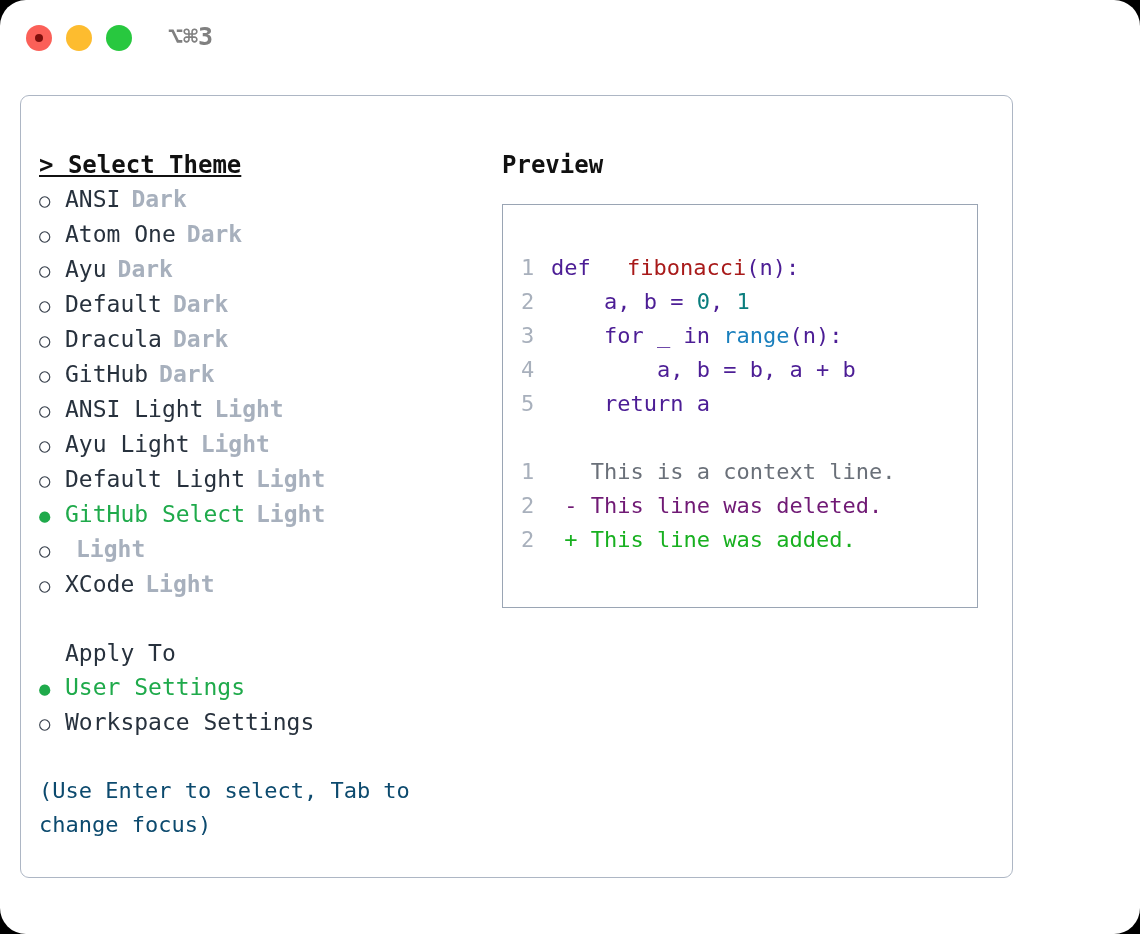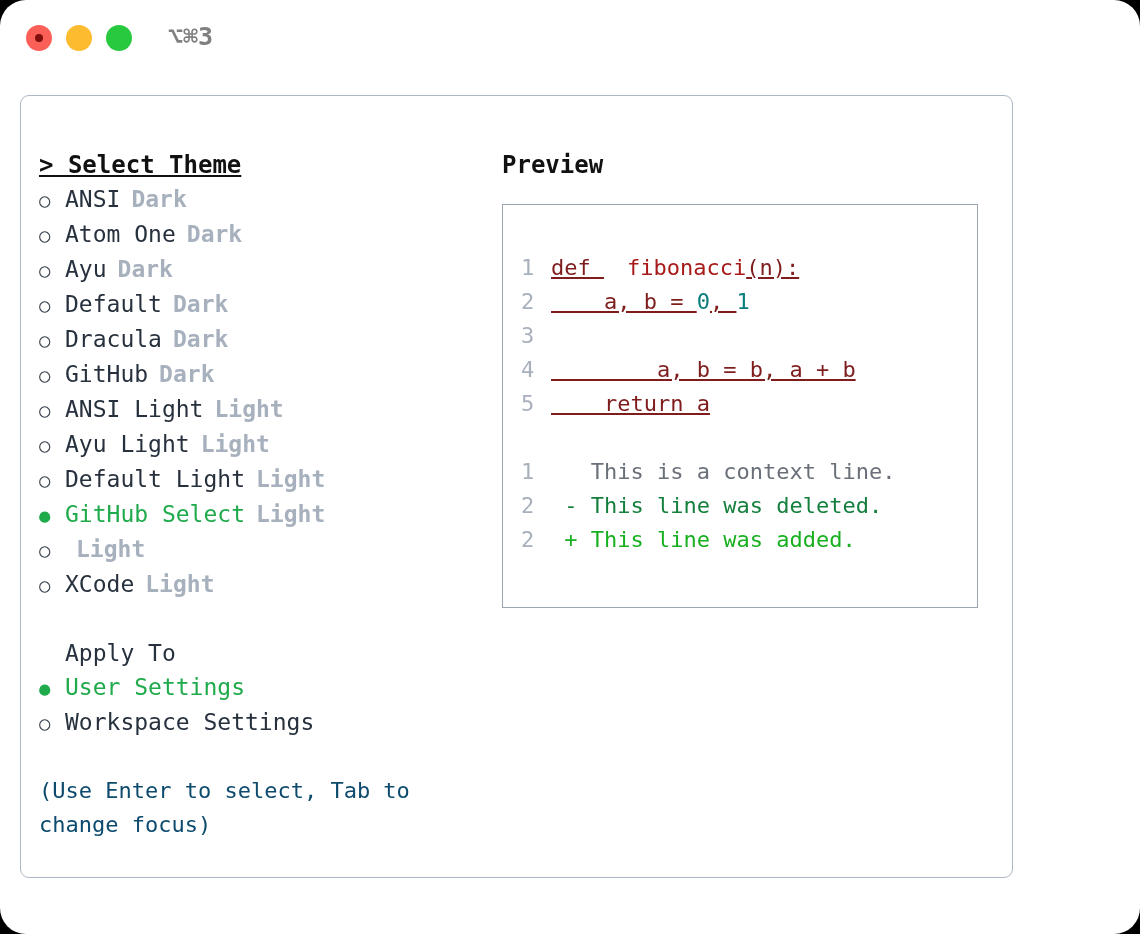--- a/index.html
+++ b/index.html
@@ -173,26 +173,26 @@
   }
   .ln {
     display: inline-block;
     width: 30px;
     flex: 0 0 30px;
     color: #a8b0bc;
     text-align: left;
   }
   .ln.gutter-diff { color: #a8b0bc; }
   .code-body { white-space: pre; }
-  .tok-plain { color: #7f1d1d; text-decoration: underline; }
+  .tok-plain { color: #4c1d95; }
   .tok-fn    { color: #a81a1a; margin-left: 23px; }
   .tok-num   { color: #0a7d7d; }
   .tok-call  { color: #1a7fbd; }
   .diff-ctx  { color: #6a7079; }
-  .diff-del  { color: #15803d; }
+  .diff-del  { color: #701a75; }
   .diff-add  { color: #18b020; }
   .code-gap { height: 34px; }
 </style>
 </head>
 <body>
 
 <div class="window">
 
   <div class="titlebar">
     <div class="traffic">
@@ -233,21 +233,21 @@
 
         <div class="hint">(Use Enter to select, Tab to change focus)</div>
       </div>
 
       <div class="right">
         <div class="preview-title">Preview</div>
         <div class="preview-box">
           <div id="code-block">
               <div class="code-line"><span class="ln">1</span><span class="code-body"><span class="tok-plain">def </span><span class="tok-fn">fibonacci</span><span class="tok-plain">(n):</span></span></div>
               <div class="code-line"><span class="ln">2</span><span class="code-body"><span class="tok-plain">    a, b = </span><span class="tok-num">0</span><span class="tok-plain">, </span><span class="tok-num">1</span></span></div>
-              <div class="code-line"><span class="ln">3</span></div>
+              <div class="code-line"><span class="ln">3</span><span class="code-body"><span class="tok-plain">    for _ in </span><span class="tok-call">range</span><span class="tok-plain">(n):</span></span></div>
               <div class="code-line"><span class="ln">4</span><span class="code-body"><span class="tok-plain">        a, b = b, a + b</span></span></div>
               <div class="code-line"><span class="ln">5</span><span class="code-body"><span class="tok-plain">    return a</span></span></div>
             </div>
           <div class="code-gap"></div>
           <div id="diff-block">
               <div class="code-line"><span class="ln gutter-diff">1</span><span class="code-body diff-ctx">   This is a context line.</span></div>
               <div class="code-line"><span class="ln gutter-diff">2</span><span class="code-body diff-del"> - This line was deleted.</span></div>
               <div class="code-line"><span class="ln gutter-diff">2</span><span class="code-body diff-add"> + This line was added.</span></div>
             </div>
         </div>

